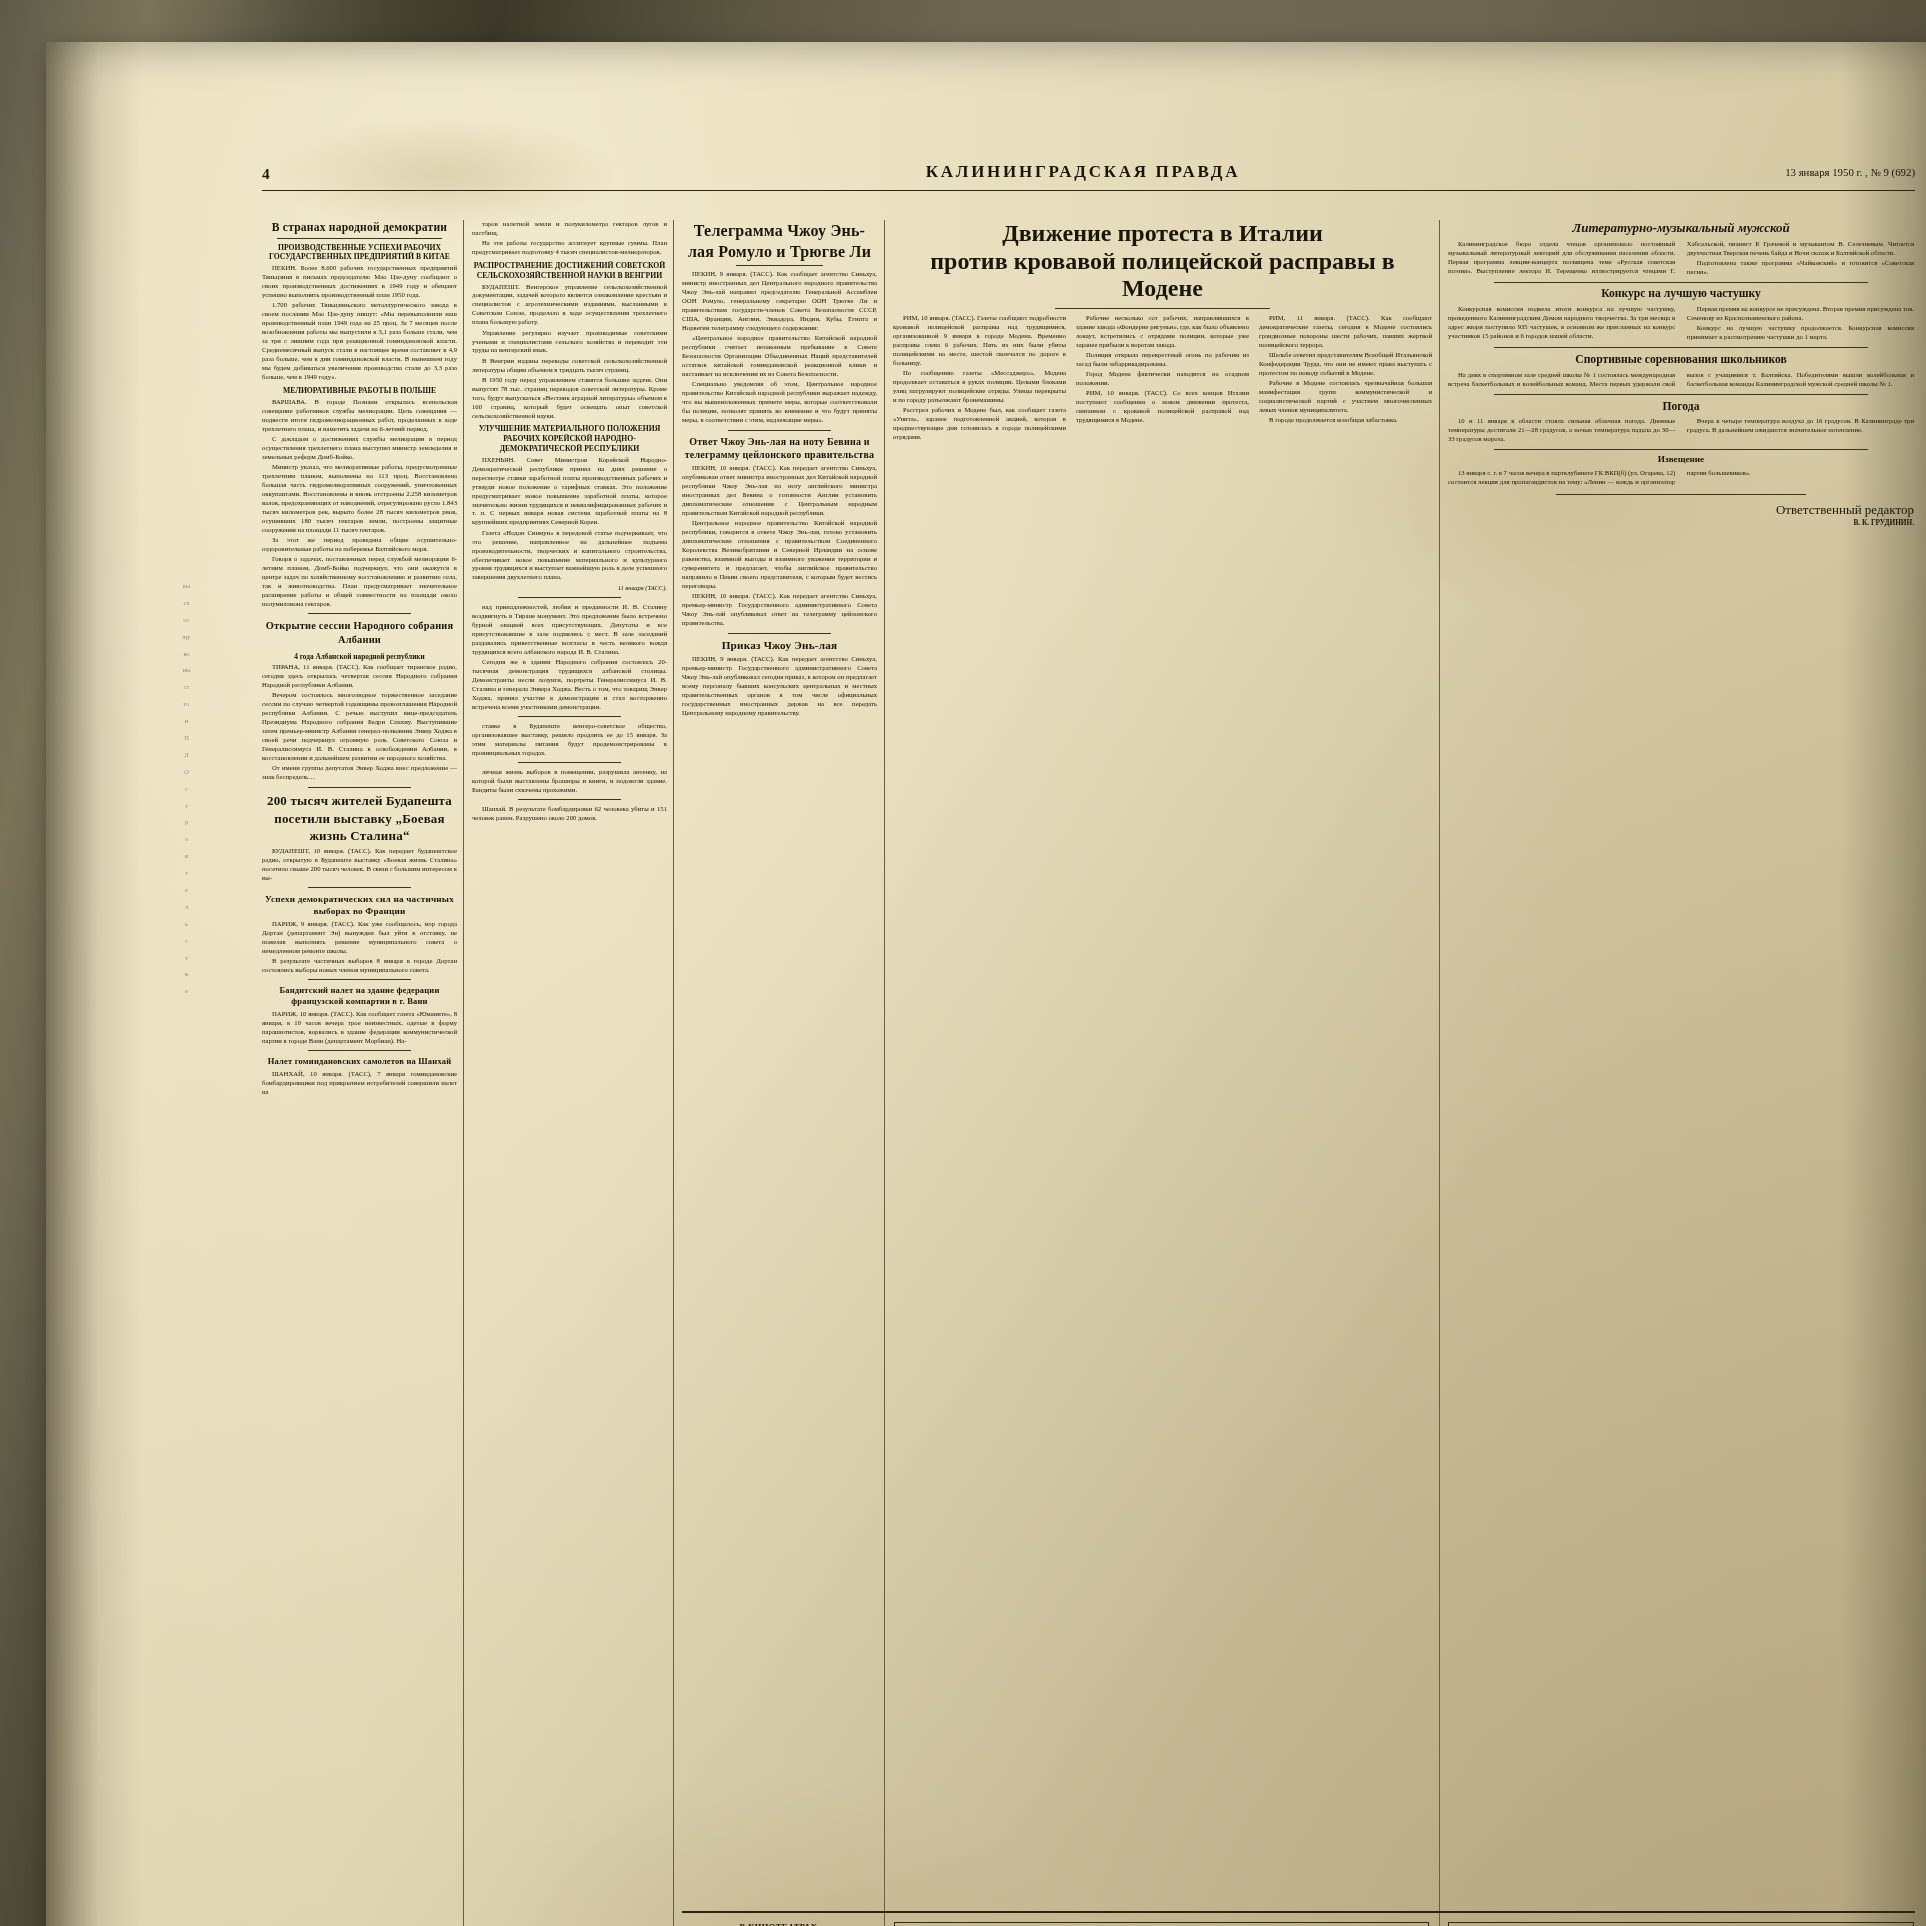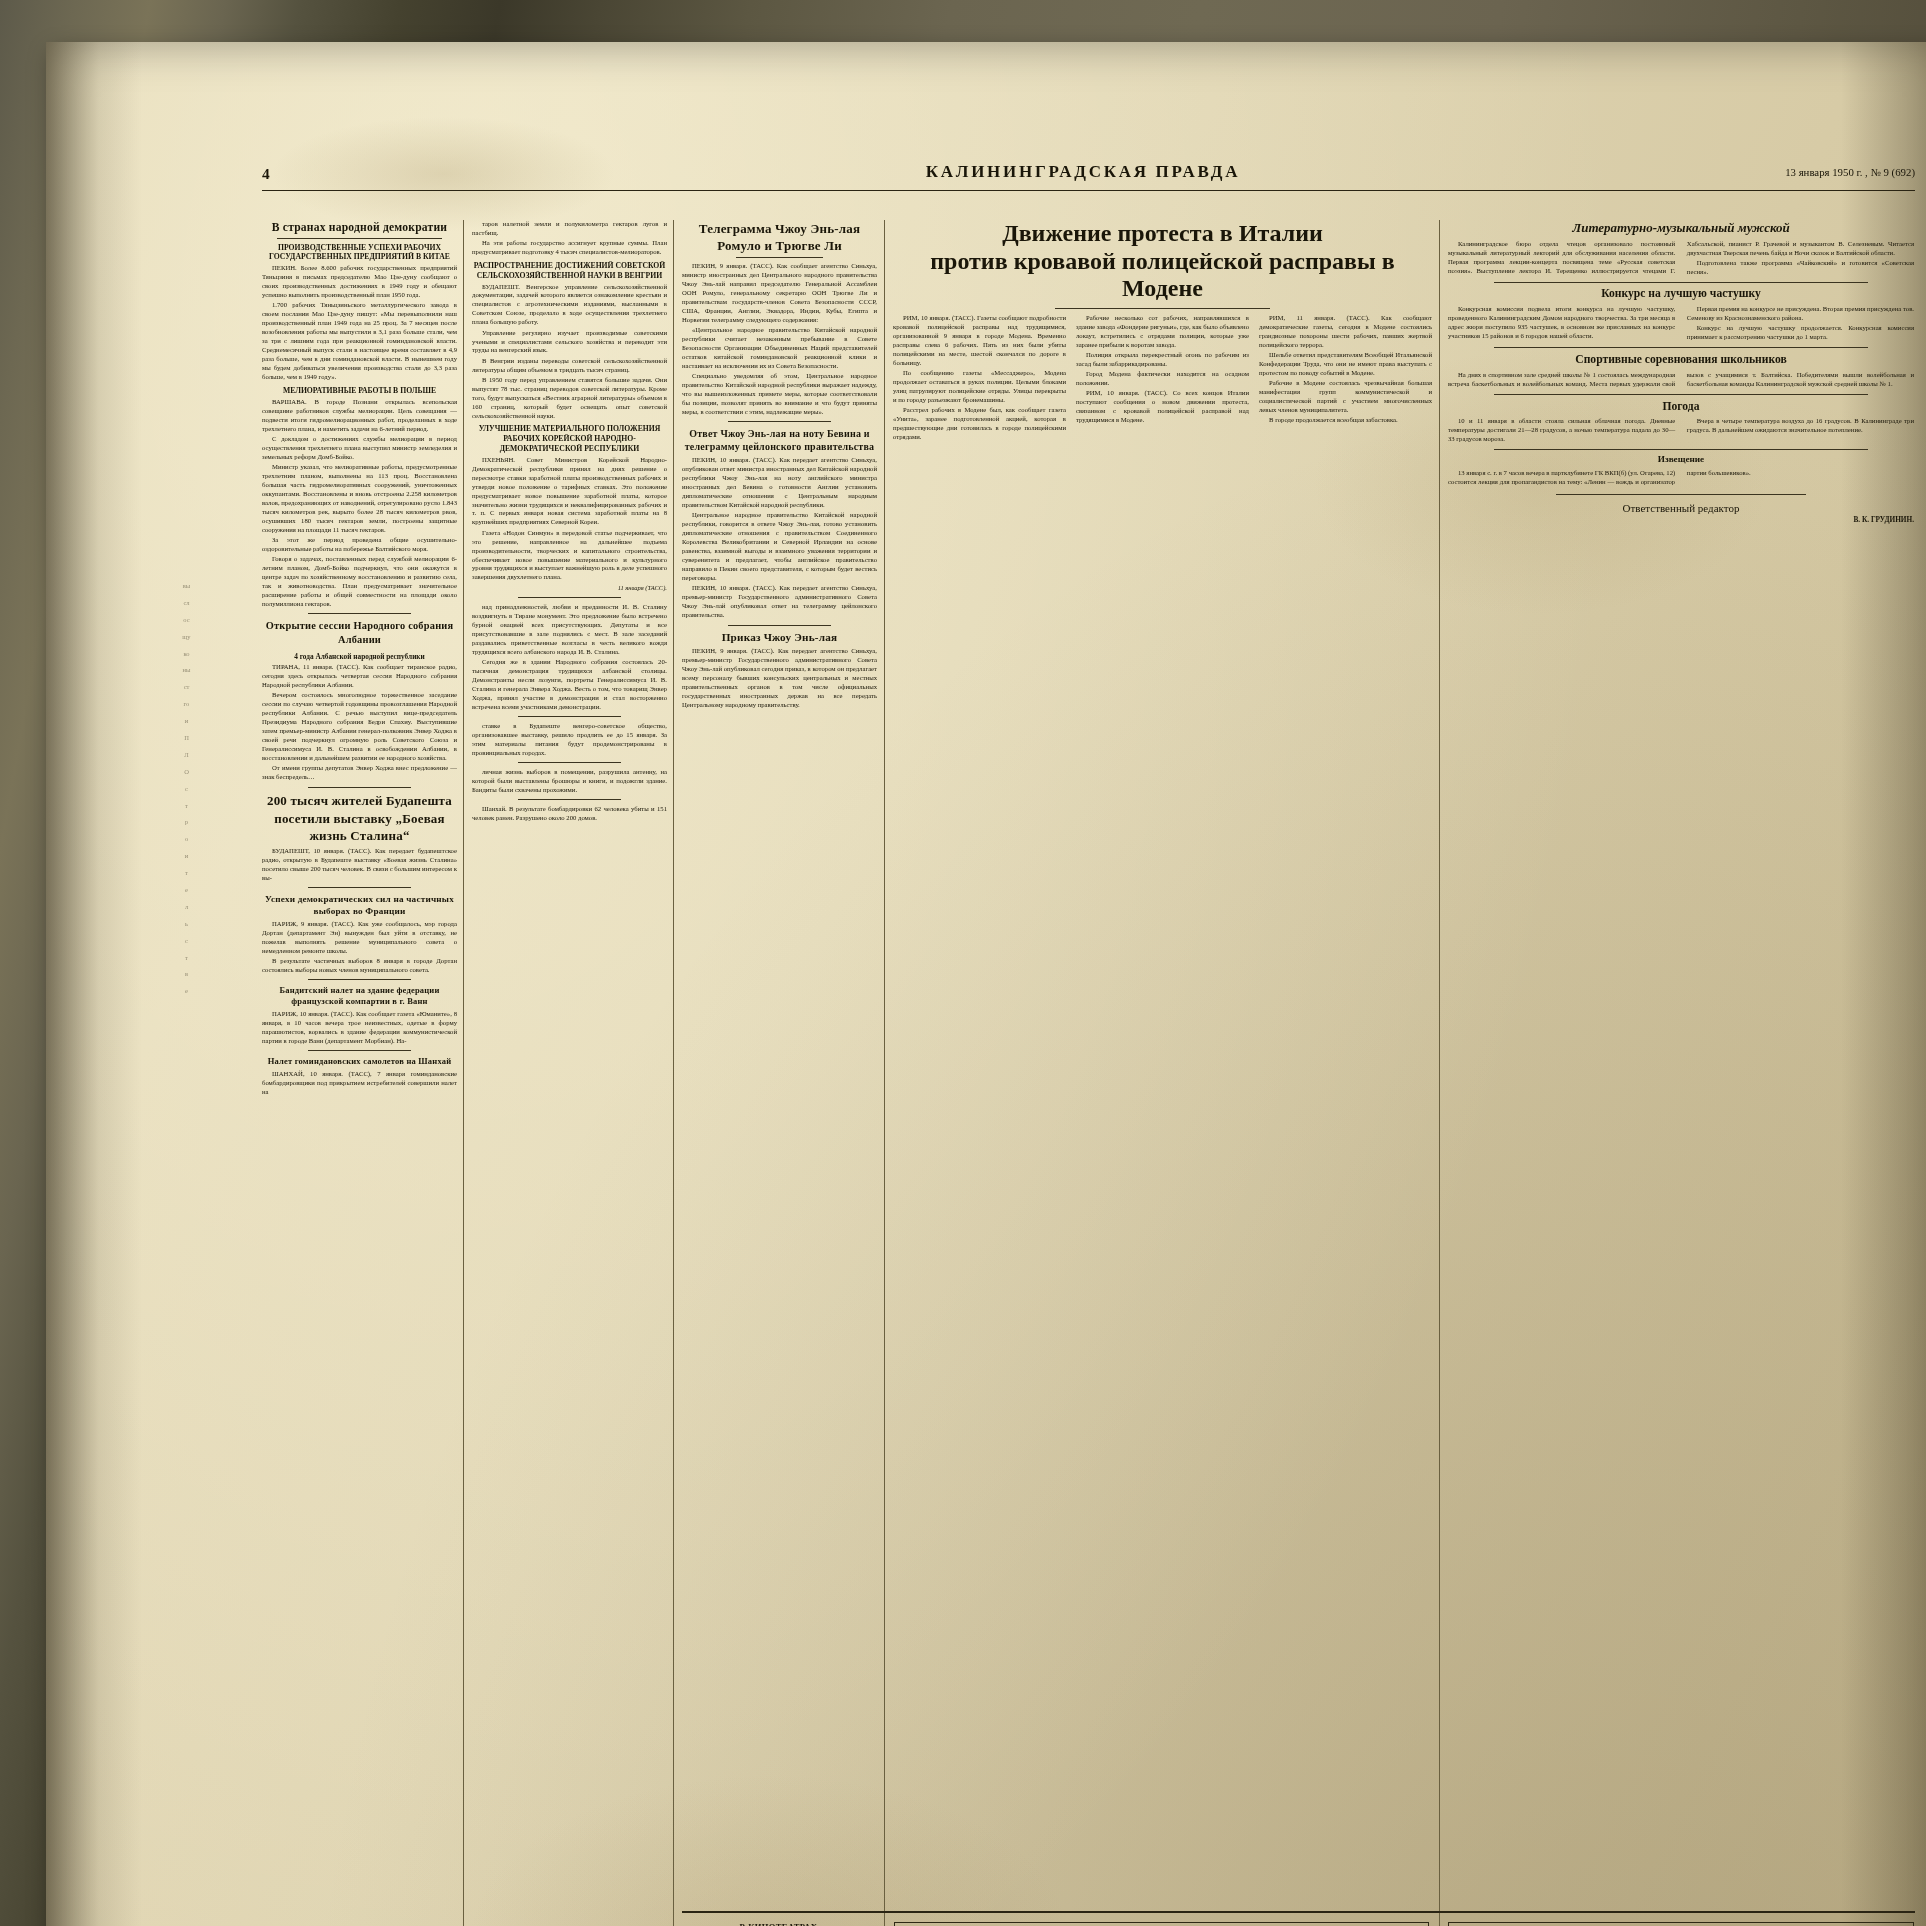--- a/index.html
+++ b/index.html
@@ -174,21 +174,21 @@
       <p>ставке в Будапеште венгеро-советское общество, организовавшее выставку, решило продлить ее до 15 января. За этим материалы питания будут продемонстрированы в провинциальных городах.</p>
 
       <div class="hline"></div>
       <p>личная жизнь выборов в помещении, разрушила антенну, на которой были выставлены брошюры и книги, и подожгли здание. Бандиты были схвачены прохожими.</p>
 
       <div class="hline"></div>
       <p>Шанхай. В результате бомбардировки 62 человека убиты и 151 человек ранен. Разрушено около 200 домов.</p>
     </div>
 
     <div class="col c3">
-      <h2 class="sec" style="font-size:13px;">Телеграмма Чжоу Энь-лая Ромуло и Трюгве Ли</h2>
+      <h2 class="sec" style="font-size:16px;">Телеграмма Чжоу Энь-лая Ромуло и Трюгве Ли</h2>
       <div class="hline" style="margin:2.3px 54px 3.9px 54px;"></div>
       <p>ПЕКИН, 9 января. (ТАСС). Как сообщает агентство Синьхуа, министр иностранных дел Центрального народного правительства Чжоу Энь-лай направил председателю Генеральной Ассамблеи ООН Ромуло, генеральному секретарю ООН Трюгве Ли и правительствам государств-членов Совета Безопасности СССР, США, Франции, Англии, Эквадора, Индии, Кубы, Египта и Норвегии телеграмму следующего содержания:</p>
       <p>«Центральное народное правительство Китайской народной республики считает незаконным пребывание в Совете Безопасности Организации Объединенных Наций представителей остатков китайской гоминдановской реакционной клики и настаивает на исключении их из Совета Безопасности.</p>
       <p>Специально уведомляя об этом, Центральное народное правительство Китайской народной республики выражает надежду, что вы вышеизложенных примете меры, которые соответствовали бы позиции, позволят принять во внимание и что будут приняты меры, в соответствии с этим, надлежащие меры».</p>
 
       <div class="hline"></div>
       <h2 class="sec" style="font-size:10px;">Ответ Чжоу Энь-лая на ноту Бевина и телеграмму цейлонского правительства</h2>
       <p>ПЕКИН, 10 января. (ТАСС). Как передает агентство Синьхуа, опубликован ответ министра иностранных дел Китайской народной республики Чжоу Энь-лая на ноту английского министра иностранных дел Бевина о готовности Англии установить дипломатические отношения с Центральным народным правительством Китайской народной республики.</p>
       <p>Центральное народное правительство Китайской народной республики, говорится в ответе Чжоу Энь-лая, готово установить дипломатические отношения с правительством Соединенного Королевства Великобритании и Северной Ирландии на основе равенства, взаимной выгоды и взаимного уважения территории и суверенитета и предлагает, чтобы английское правительство направило в Пекин своего представителя, с которым будет вестись переговоры.</p>
       <p>ПЕКИН, 10 января. (ТАСС). Как передает агентство Синьхуа, премьер-министр Государственного административного Совета Чжоу Энь-лай опубликовал ответ на телеграмму цейлонского правительства.</p>
@@ -232,21 +232,21 @@
         <p>На днях в спортивном зале средней школы № 1 состоялась международная встреча баскетбольных и волейбольных команд. Места первых удержали свой вызов с учащимися т. Балтийска. Победителями вышли волейбольная и баскетбольная команды Калининградской мужской средней школы № 1.</p>
         <div class="hline" style="column-span:all;"></div>
         <div class="lead2" style="column-span:all;">Погода</div>
         <p>10 и 11 января в области стояла сильная облачная погода. Дневные температуры достигали 21—28 градусов, а ночью температура падала до 30—33 градусов мороза.</p>
         <p>Вчера в четыре температура воздуха до 16 градусов. В Калининграде три градуса. В дальнейшем ожидаются значительное потепление.</p>
         <div class="hline" style="column-span:all;"></div>
         <div class="lead2" style="column-span:all;font-size:9.2px;">Извещение</div>
         <p>13 января с. г. в 7 часов вечера в партклубинете ГК ВКП(б) (ул. Огарева, 12) состоится лекция для пропагандистов на тему: «Ленин — вождь и организатор партии большевиков».</p>
       </div>
       <div class="hline" style="margin:6.2px 108px;"></div>
-      <div style="text-align:center;font-size:11px;">Ответственный редактор</div>
+      <div style="text-align:right;font-size:13px;">Ответственный редактор</div>
       <div style="text-align:right;font-size:7.3px;font-weight:bold;">В. К. ГРУДИНИН.</div>
     </div>
 
     <div class="rule" style="top:1749px;left:420px;width:1233px;height:1.5px;"></div>
 
     <div style="position:absolute;left:420px;top:1760px;width:193px;">
       <div class="adtitle">В КИНОТЕАТРАХ</div>
 
     </div>
 

